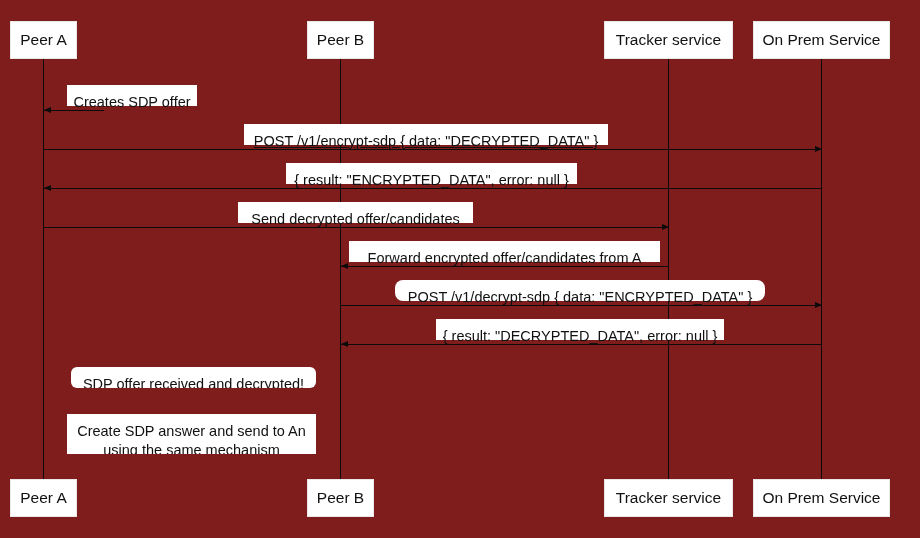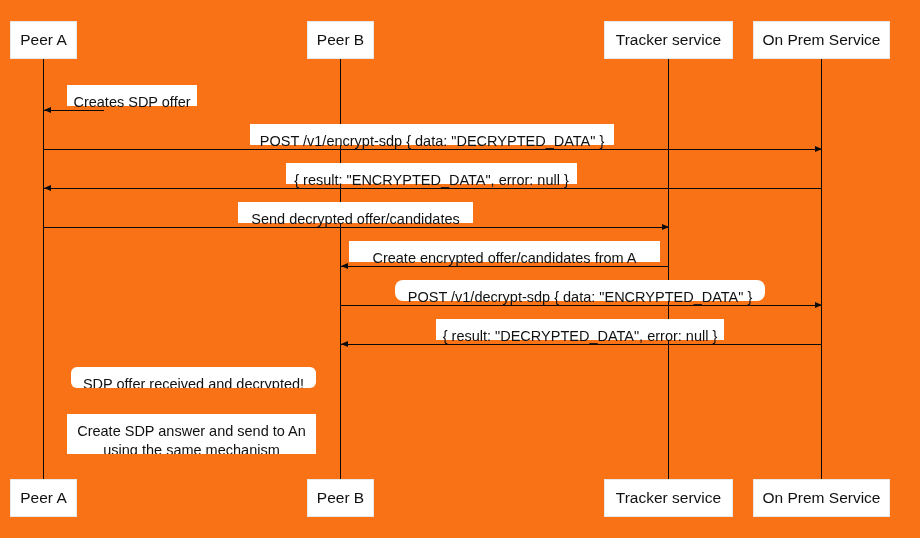--- a/index.html
+++ b/index.html
@@ -11,21 +11,21 @@
     width: 920px;
     height: 538px;
     overflow: hidden;
     font-family: "Liberation Sans", sans-serif;
     -webkit-font-smoothing: antialiased;
   }
   #diagram {
     position: relative;
     width: 920px;
     height: 538px;
-    background: #f97316;
+    background: #7f1d1d;
   }
 
   
   .participant {
     position: absolute;
     box-sizing: border-box;
     background: #ffffff;
     border: 1px solid #e8e8e8;
     color: #111111;
     font-size: 15.5px;
@@ -134,24 +134,24 @@
       <div class="participant" style="left: 604px; top: 479px; width: 129px;">
         <span>Tracker service</span>
       </div>
       <div class="participant" style="left: 753px; top: 479px; width: 137px;">
         <span>On Prem Service</span>
       </div>
     </div>
 
   <div class="messages">
       <div class="label" style="left: 67px; top: 85px; width: 130px; height: 21px;">Creates SDP offer</div>
-      <div class="label" style="left: 250px; top: 124px; width: 364px; height: 21px;">POST /v1/encrypt-sdp { data: "DECRYPTED_DATA" }</div>
+      <div class="label" style="left: 244px; top: 124px; width: 364px; height: 21px; text-decoration: underline;">POST /v1/encrypt-sdp { data: "DECRYPTED_DATA" }</div>
       <div class="label" style="left: 286px; top: 163px; width: 291px; height: 21px;">{ result: "ENCRYPTED_DATA", error: null }</div>
       <div class="label" style="left: 238px; top: 202px; width: 235px; height: 21px;">Send decrypted offer/candidates</div>
-      <div class="label" style="left: 349px; top: 241px; width: 311px; height: 21px;">Create encrypted offer/candidates from A</div>
+      <div class="label" style="left: 349px; top: 241px; width: 311px; height: 21px;">Forward encrypted offer/candidates from A</div>
       <div class="label" style="left: 395px; top: 280px; width: 370px; height: 21px; border-radius: 8px;">POST /v1/decrypt-sdp { data: "ENCRYPTED_DATA" }</div>
       <div class="label" style="left: 436px; top: 319px; width: 288px; height: 21px;">{ result: "DECRYPTED_DATA", error: null }</div>
     </div>
 
   <div class="notes">
       <div class="label note" style="left: 71px; top: 367px; width: 245px; height: 21px; overflow: hidden; border-radius: 6px;">SDP offer received and decrypted!</div>
       <div class="label note" style="left: 67px; top: 414px; width: 249px; height: 40px; overflow: hidden;">Create SDP answer and send to An using the same mechanism</div>
     </div>
 </div>
 

